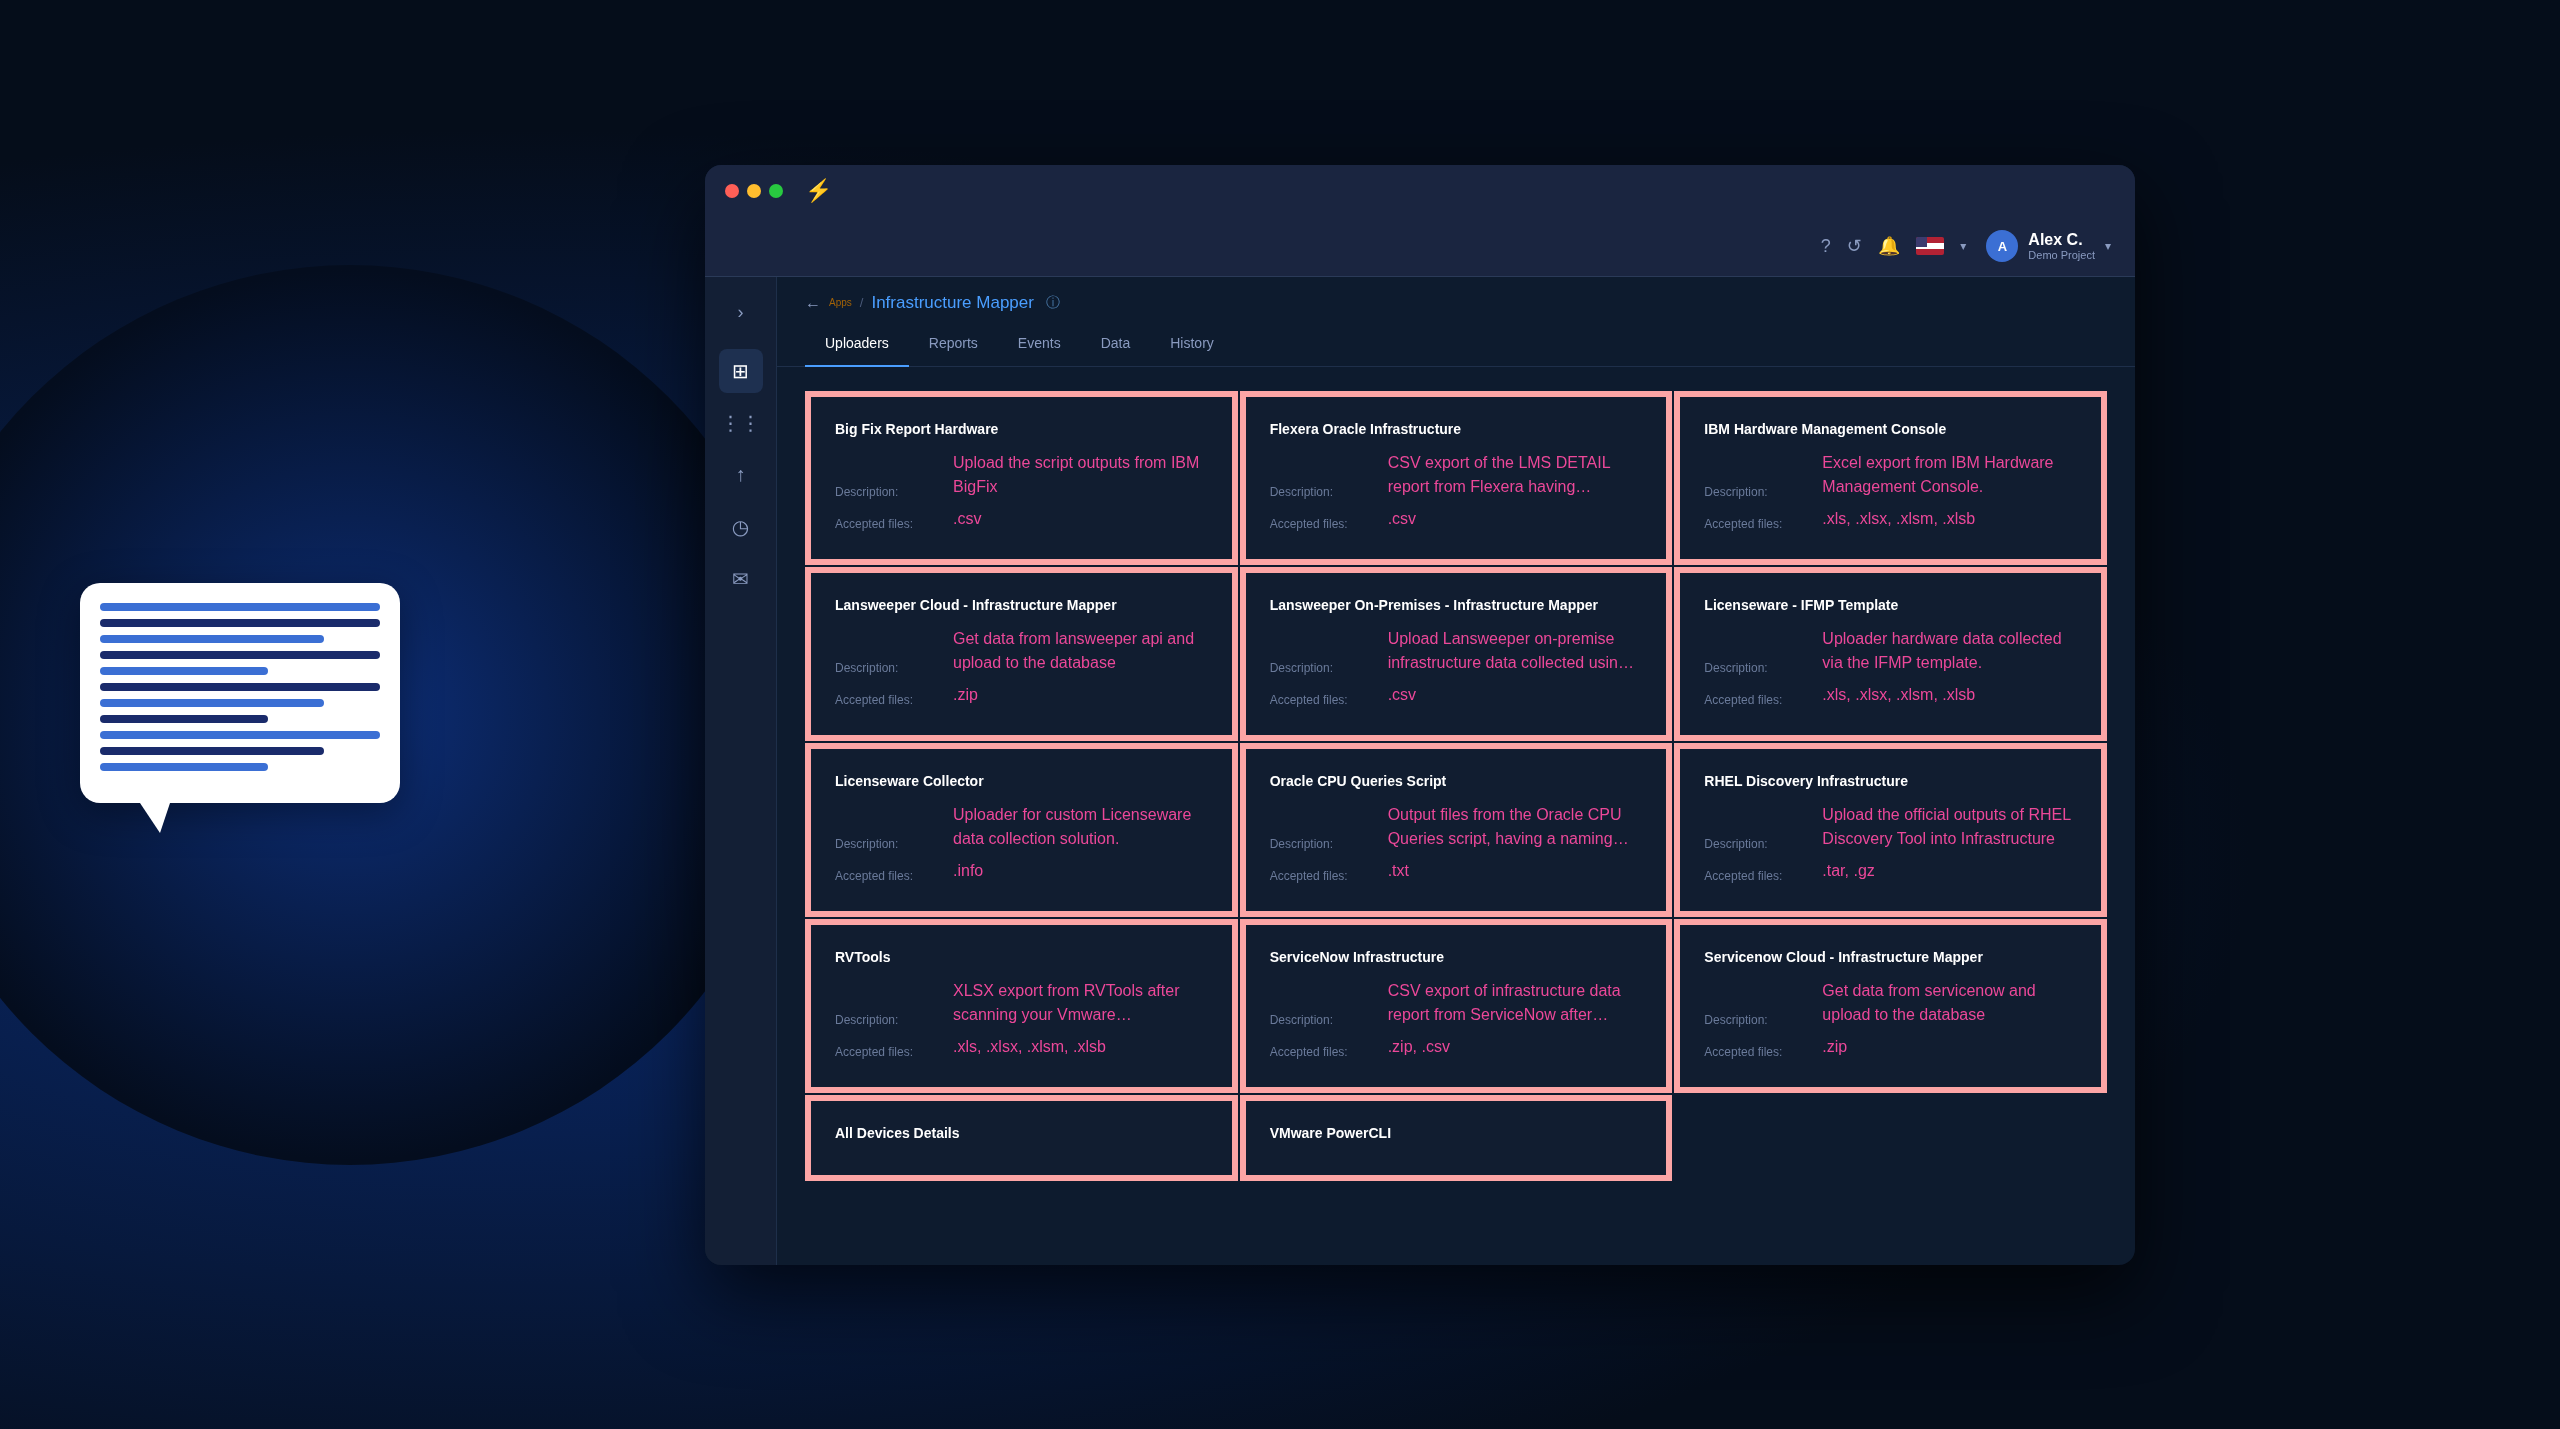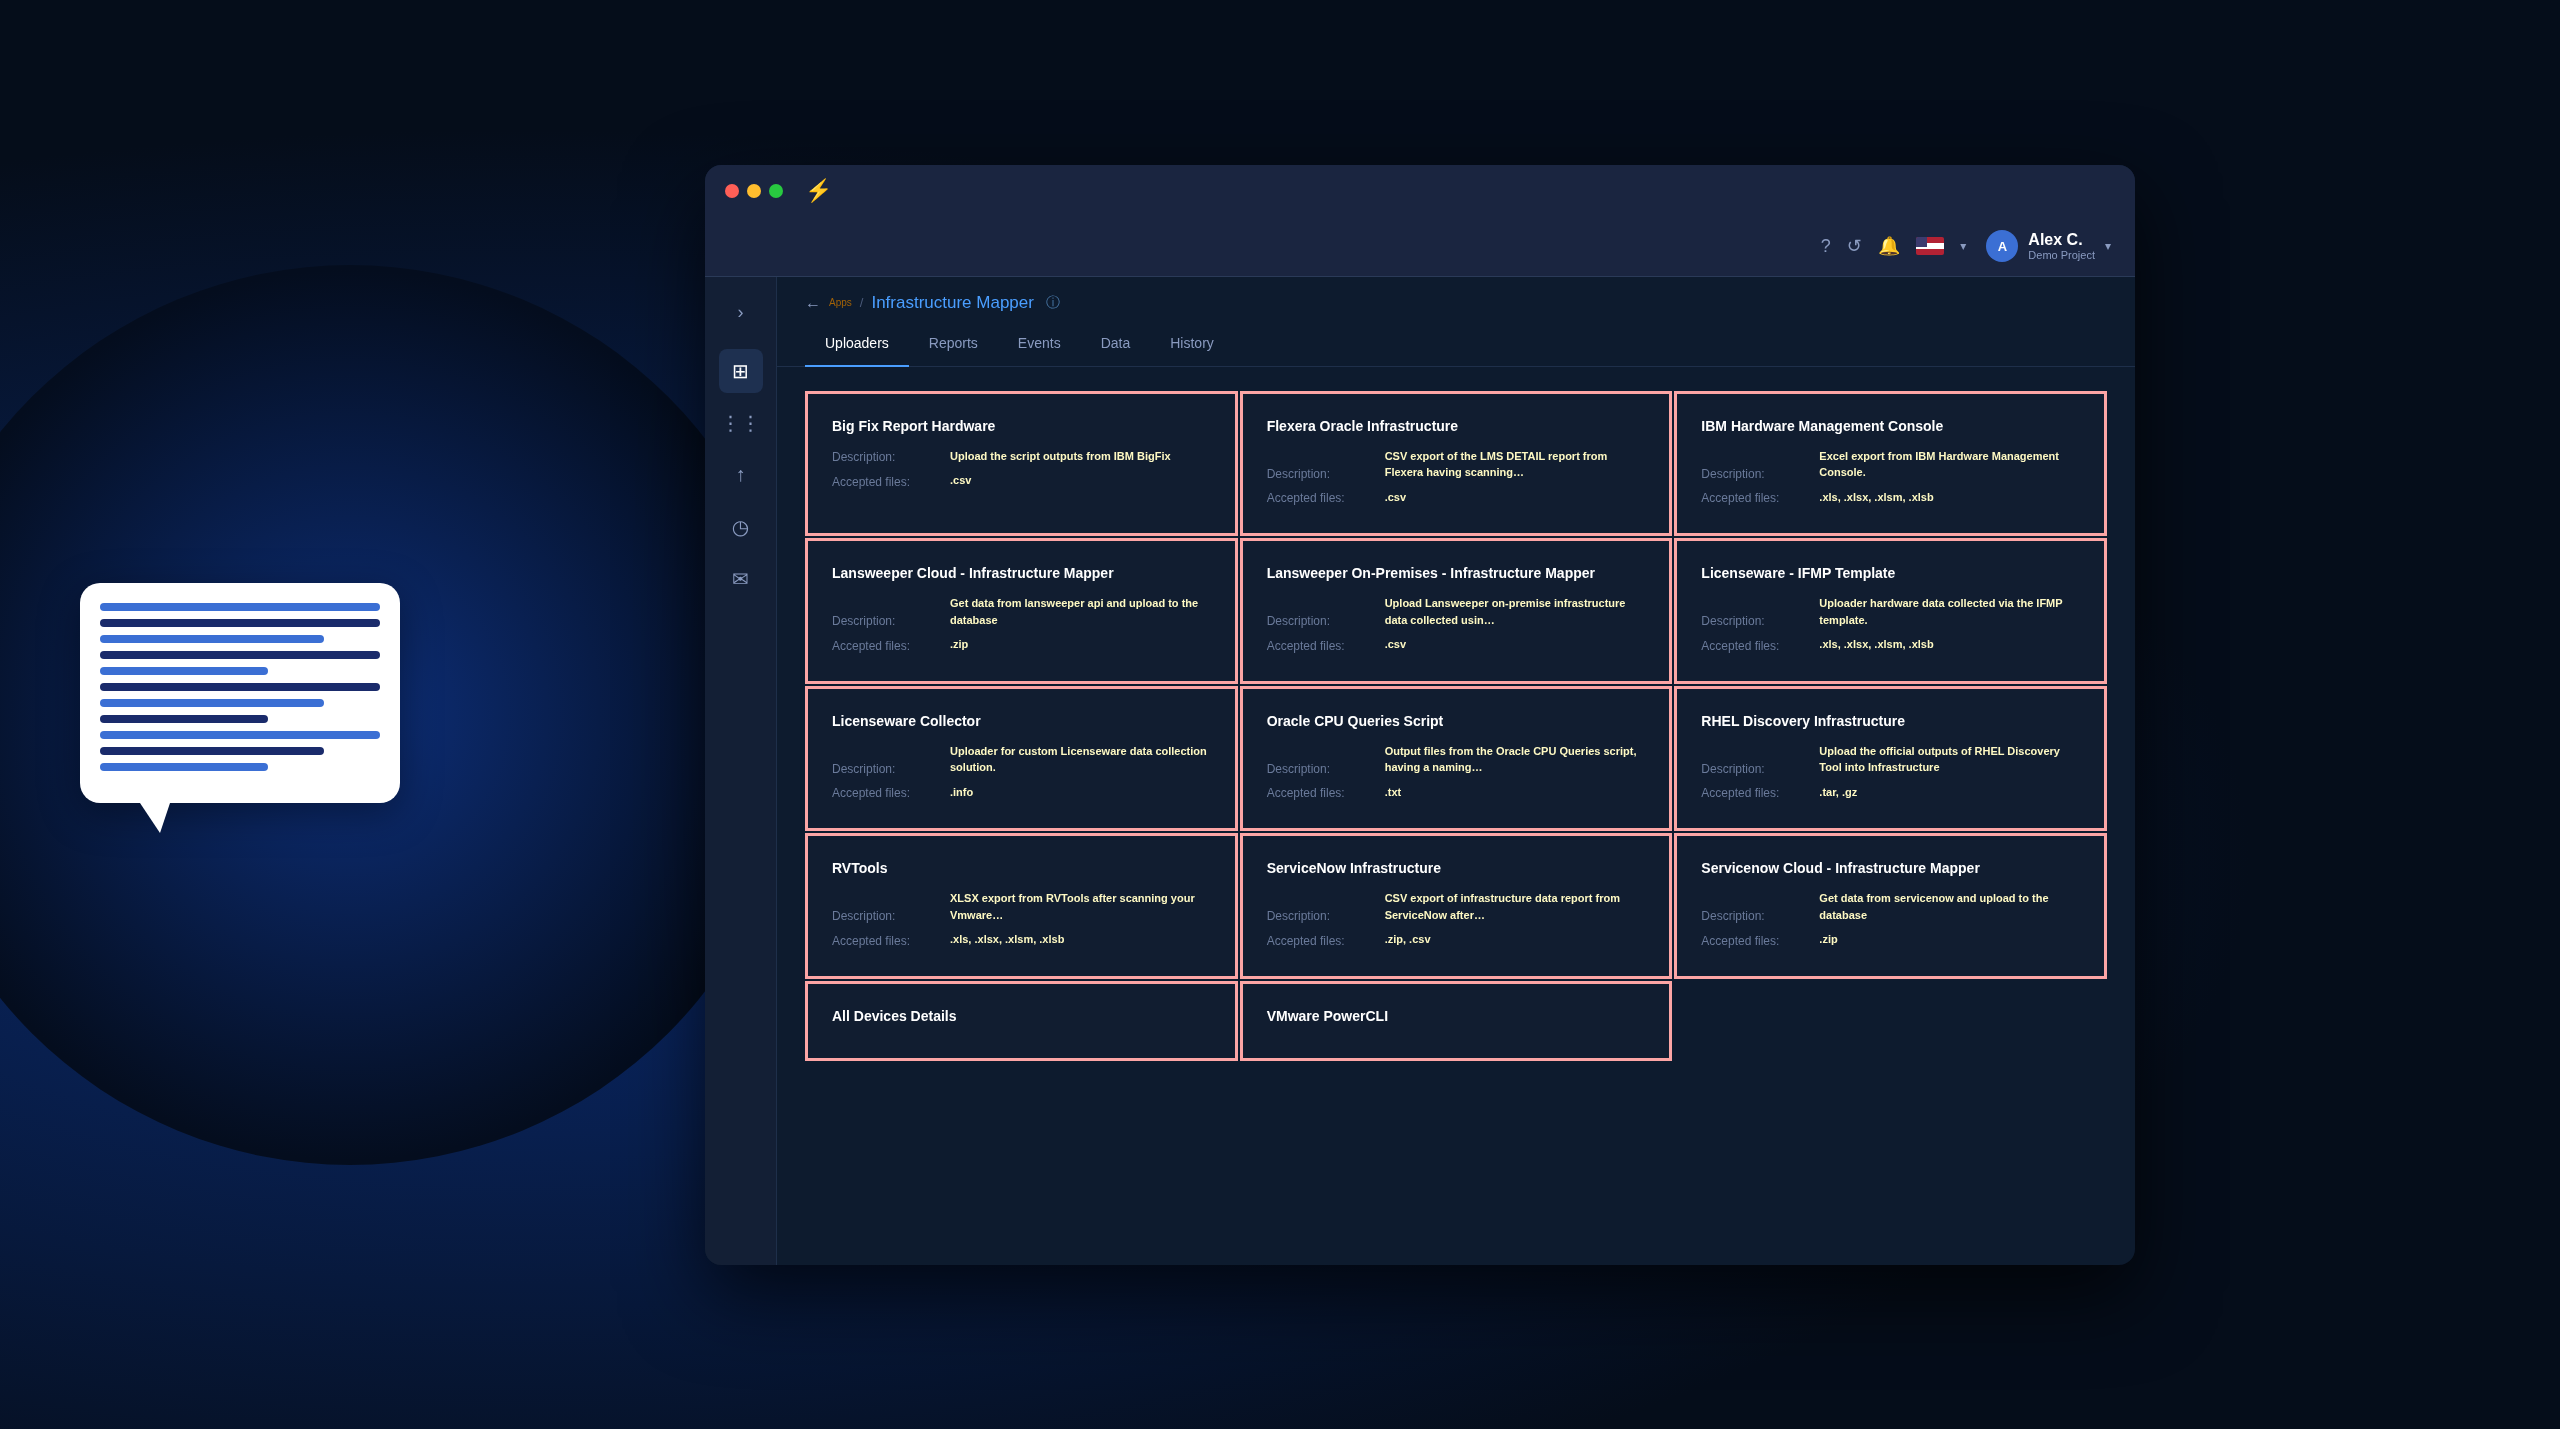--- a/index.html
+++ b/index.html
@@ -297,21 +297,21 @@
     .content-grid::-webkit-scrollbar-thumb { background: #2a3a58; border-radius: 3px; }
 
     .uploaders-grid {
       display: grid;
       grid-template-columns: repeat(3, 1fr);
       gap: 2px;
     }
 
     .uploader-card {
       background: #111d30;
-      border: 3px solid #fca5a5;
+      border: 6px solid #fca5a5;
       border-radius: 0;
       padding: 24px 24px 20px;
       cursor: pointer;
       transition: background 0.15s;
     }
 
     .uploader-title {
       color: white;
       font-size: 14px;
       font-weight: 600;
@@ -323,24 +323,23 @@
       margin-bottom: 8px;
       align-items: flex-end;
     }
     .field-label {
       color: #6a7a9a;
       font-size: 12px;
       min-width: 110px;
       flex-shrink: 0;
     }
     .field-value {
-      color: #fef9c3;
-      font-size: 11px;
+      color: #ec4899;
+      font-size: 16px;
       line-height: 1.5;
-      font-weight: bold;
     }
     .field-value.truncated {
       overflow: hidden;
       display: -webkit-box;
       -webkit-line-clamp: 2;
       -webkit-box-orient: vertical;
     }
   </style>
 </head>
 <body>

